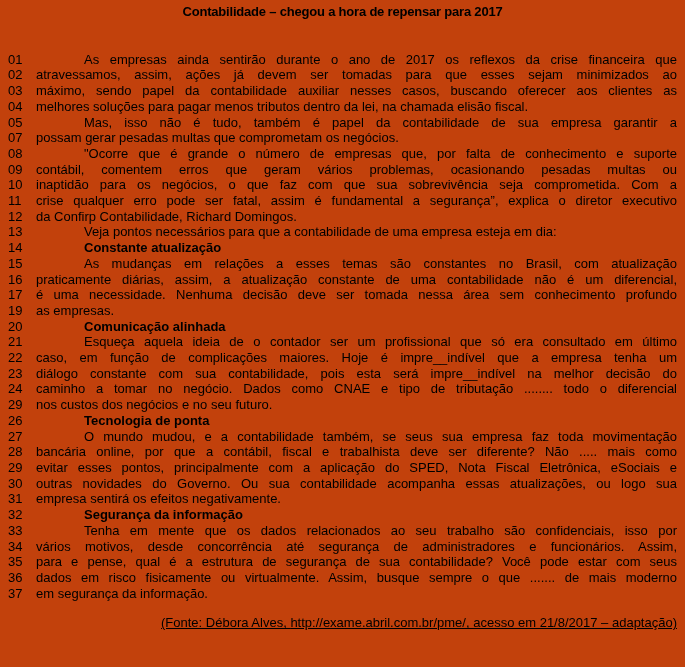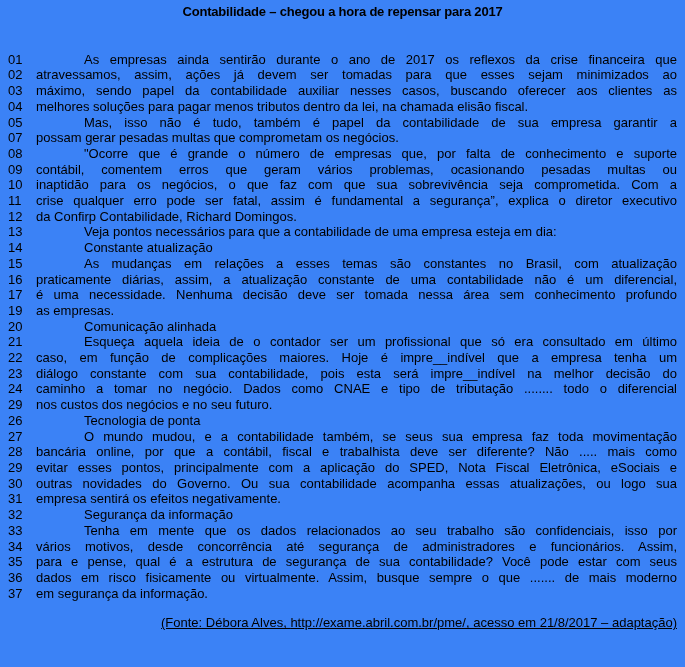--- a/index.html
+++ b/index.html
@@ -1,20 +1,20 @@
 <!DOCTYPE html>
 <html lang="pt"><head>
 <meta charset="utf-8">
 <style>
   html, body { margin: 0; padding: 0; background: #ffffff; }
   .page {
     width: 685px;
     height: 667px;
     box-sizing: border-box;
-    background: #3b82f6;
+    background: #c2410c;
     color: #000000;
     font-family: "Liberation Sans", "DejaVu Sans", sans-serif;
     font-size: 13px;
     line-height: 15.7px;
     padding: 4px 8px 0 8px;
     overflow: hidden;
   }
   .title {
     text-align: center;
     font-weight: bold;
@@ -33,21 +33,21 @@
   }
   .text {
     flex: 1 1 auto;
     min-width: 0;
   }
   .text.justify {
     text-align: justify;
     text-align-last: justify;
   }
   .text.indent { text-indent: 48px; }
-  .text.bold { font-weight: normal; }
+  .text.bold { font-weight: bold; }
   .footer {
     margin-top: 14px;
     text-align: right;
     text-decoration: underline;
   }
   .footer a, .footer .link {
     color: #000000;
     text-decoration: underline;
     cursor: pointer;
   }

